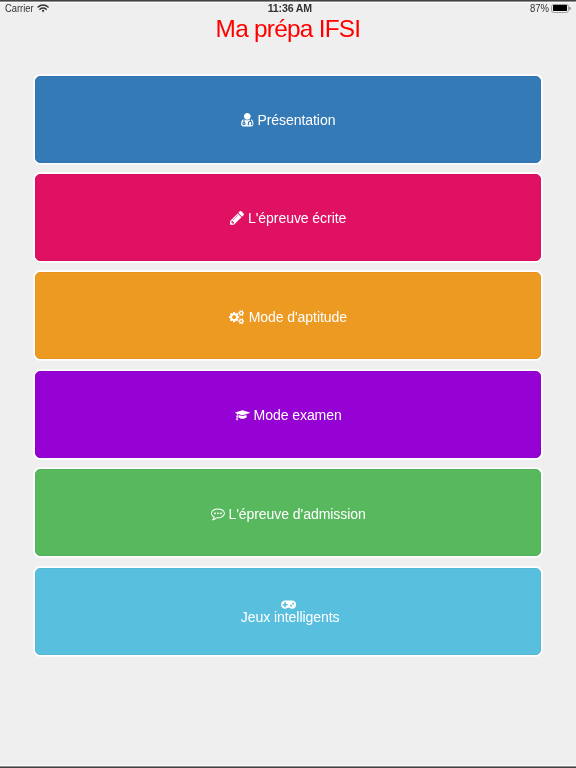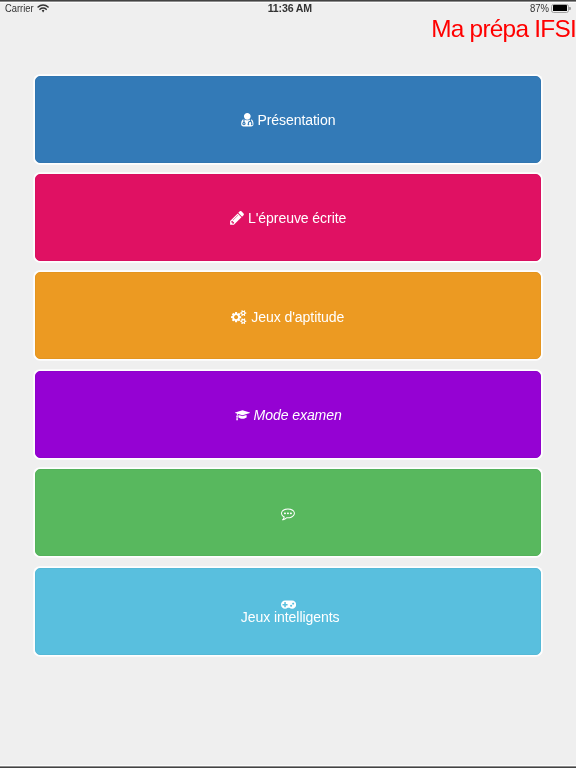--- a/index.html
+++ b/index.html
@@ -22,21 +22,21 @@
   #sb-carrier { position:absolute; left:5.2px; top:2.6px; font-size:10.6px; letter-spacing:0px; line-height:11px; white-space:nowrap; transform:scaleX(0.88); transform-origin:left center;}
   #sb-wifi { position:absolute; left:37.3px; top:4.1px; width:12.2px; height:8.6px; display:block;}
   #sb-time { position:absolute; left:1.8px; top:2.7px; width:576px; text-align:center; font-size:10.6px; font-weight:bold; line-height:11px; letter-spacing:-0.15px;}
   #sb-right { position:absolute; left:0; top:0; width:576px; }
   #sb-battery-pct { position:absolute; left:529.6px; top:2.6px; font-size:10.6px; line-height:11px; letter-spacing:0px; white-space:nowrap; transform:scaleX(0.9); transform-origin:left center;}
   .battery { position:absolute; left:551.3px; top:4px; width:20px; height:8px; }
   .battery-outline { position:absolute; left:0; top:-0.3px; width:17.6px; height:8.8px; border:1px solid #a2a2a2; border-radius:2.6px; }
   .battery-fill { position:absolute; left:1.5px; top:1.2px; width:14.3px; height:5.9px; background:#000; border-radius:0.5px;}
   .battery-nub { position:absolute; left:17.9px; top:2.5px; width:1.7px; height:3.2px; background:#a2a2a2; border-radius:0 1px 1px 0;}
 
-  #title { position:absolute; top:15.7px; left:0; width:576px; text-align:right; color:#ff0000;
+  #title { position:absolute; top:15.7px; left:0; width:576px; text-align:center; color:#ff0000;
            font-size:24.4px; line-height:26px; letter-spacing:-0.75px;}
 
   #btn-list { position:absolute; top:75.6px; left:35.3px; width:505.5px; }
   .btn { height:87px; border-radius:5px; margin-bottom:11.4px; border:1px solid transparent;
          display:flex; align-items:center; justify-content:center;
          color:#fff; font-size:14.05px;
          box-shadow:0 0 0 1.8px rgba(255,255,255,0.9);
   }
   .btn .ico { display:block; fill:#fff; flex:0 0 auto; }
   .btn .lbl { display:block; margin-left:4.2px; letter-spacing:-0.08px; position:relative; top:1px;}
@@ -79,32 +79,33 @@
     <div class="btn" style="background: rgb(224, 17, 99); border-color: rgb(217, 16, 96);">
       <svg class="ico" width="14" height="13.8" viewBox="0 -1387 1515 1515" style="position: relative; left: 0.3px; top: 0.4px;">
         <path d="M363 0 454 91 219 326 128 235V128H256V0ZM886 928Q886 950 864 950Q854 950 847 943L305 401Q298 394 298 384Q298 362 320 362Q330 362 337 369L879 911Q886 918 886 928ZM832 1120 1248 704 416 -128H0V288ZM1515 1024Q1515 971 1478 934L1312 768L896 1184L1062 1349Q1098 1387 1152 1387Q1205 1387 1243 1349L1478 1115Q1515 1076 1515 1024Z" transform="scale(1,-1)"></path>
       </svg>
       <span class="lbl">L'épreuve écrite</span>
     </div>
     <div class="btn" style="background: rgb(236, 154, 34); border-color: rgb(228, 149, 32);">
       <svg class="ico" width="15.3" height="14.3" viewBox="0 -1520 1920 1761" style="position: relative; left: -0.4px; top: 0.8px;">
         <path d="M821.0 459.0Q896 534 896.0 640.0Q896 746 821.0 821.0Q746 896 640.0 896.0Q534 896 459.0 821.0Q384 746 384.0 640.0Q384 534 459.0 459.0Q534 384 640.0 384.0Q746 384 821.0 459.0ZM1664 128Q1664 180 1626.0 218.0Q1588 256 1536.0 256.0Q1484 256 1446.0 218.0Q1408 180 1408 128Q1408 75 1445.5 37.5Q1483 0 1536.0 0.0Q1589 0 1626.5 37.5Q1664 75 1664 128ZM1664 1152Q1664 1204 1626.0 1242.0Q1588 1280 1536.0 1280.0Q1484 1280 1446.0 1242.0Q1408 1204 1408 1152Q1408 1099 1445.5 1061.5Q1483 1024 1536.0 1024.0Q1589 1024 1626.5 1061.5Q1664 1099 1664 1152ZM1280 731V546Q1280 536 1273.0 526.5Q1266 517 1257 516L1102 492Q1091 457 1070 416Q1104 368 1160 301Q1167 290 1167 281Q1167 269 1160 262Q1137 232 1077.5 172.5Q1018 113 999 113Q988 113 978 120L863 210Q826 191 786 179Q775 71 763 24Q756 0 733 0H547Q536 0 527.0 7.5Q518 15 517 25L494 178Q460 188 419 209L301 120Q294 113 281 113Q270 113 260 121Q116 254 116 281Q116 290 123 300Q133 314 164.0 353.0Q195 392 211 414Q188 458 176 496L24 520Q14 521 7.0 529.5Q0 538 0 549V734Q0 744 7.0 753.5Q14 763 23 764L178 788Q189 823 210 864Q176 912 120 979Q113 990 113 999Q113 1011 120 1019Q142 1049 202.0 1108.0Q262 1167 281 1167Q292 1167 302 1160L417 1070Q451 1088 494 1102Q505 1210 517 1256Q524 1280 547 1280H733Q744 1280 753.0 1272.5Q762 1265 763 1255L786 1102Q820 1092 861 1071L979 1160Q987 1167 999 1167Q1010 1167 1020 1159Q1164 1026 1164 999Q1164 991 1157 980Q1145 964 1115.0 926.0Q1085 888 1070 866Q1093 818 1104 784L1256 761Q1266 759 1273.0 750.5Q1280 742 1280 731ZM1920 198V58Q1920 42 1771 27Q1759 0 1741 -25Q1792 -138 1792 -163Q1792 -167 1788 -170Q1666 -241 1664 -241Q1656 -241 1618.0 -194.0Q1580 -147 1566 -126Q1546 -128 1536.0 -128.0Q1526 -128 1506 -126Q1492 -147 1454.0 -194.0Q1416 -241 1408 -241Q1406 -241 1284 -170Q1280 -167 1280 -163Q1280 -138 1331 -25Q1313 0 1301 27Q1152 42 1152 58V198Q1152 214 1301 229Q1314 258 1331 281Q1280 394 1280 419Q1280 423 1284 426Q1288 428 1319.0 446.0Q1350 464 1378.0 480.0Q1406 496 1408 496Q1416 496 1454.0 449.5Q1492 403 1506 382Q1526 384 1536.0 384.0Q1546 384 1566 382Q1617 453 1658 494L1664 496Q1668 496 1788 426Q1792 423 1792 419Q1792 394 1741 281Q1758 258 1771 229Q1920 214 1920 198ZM1920 1222V1082Q1920 1066 1771 1051Q1759 1024 1741 999Q1792 886 1792 861Q1792 857 1788 854Q1666 783 1664 783Q1656 783 1618.0 830.0Q1580 877 1566 898Q1546 896 1536.0 896.0Q1526 896 1506 898Q1492 877 1454.0 830.0Q1416 783 1408 783Q1406 783 1284 854Q1280 857 1280 861Q1280 886 1331 999Q1313 1024 1301 1051Q1152 1066 1152 1082V1222Q1152 1238 1301 1253Q1314 1282 1331 1305Q1280 1418 1280 1443Q1280 1447 1284 1450Q1288 1452 1319.0 1470.0Q1350 1488 1378.0 1504.0Q1406 1520 1408 1520Q1416 1520 1454.0 1473.5Q1492 1427 1506 1406Q1526 1408 1536.0 1408.0Q1546 1408 1566 1406Q1617 1477 1658 1518L1664 1520Q1668 1520 1788 1450Q1792 1447 1792 1443Q1792 1418 1741 1305Q1758 1282 1771 1253Q1920 1238 1920 1222Z" transform="scale(1,-1)"></path>
       </svg>
-      <span class="lbl">Jeux d'aptitude</span>
+      <span class="lbl">Mode d'aptitude</span>
     </div>
-    <div class="btn" style="background: rgb(149, 2, 211); border-color: rgb(144, 1, 204); font-style: italic;">
+    <div class="btn" style="background: rgb(149, 2, 211); border-color: rgb(144, 1, 204);">
       <svg class="ico" width="15" height="12.6" viewBox="0 -1408 2304 1536" style="position: relative; left: 1px; top: 0.6px;">
         <path d="M1774 700 1792 384Q1796 315 1710.0 256.0Q1624 197 1475.0 162.5Q1326 128 1152.0 128.0Q978 128 829.0 162.5Q680 197 594.0 256.0Q508 315 512 384L530 700L1104 519Q1126 512 1152.0 512.0Q1178 512 1200 519ZM2282 993 1162 641Q1158 640 1152.0 640.0Q1146 640 1142 641L490 847Q447 813 419.0 735.5Q391 658 385 557Q448 521 448 448Q448 379 390 341L448 -92Q450 -106 440 -117Q431 -128 416 -128H224Q209 -128 200 -117Q190 -106 192 -92L250 341Q192 379 192 448Q192 521 257 559Q268 766 355 889L22 993Q0 1001 0.0 1024.0Q0 1047 22 1055L1142 1407Q1146 1408 1152.0 1408.0Q1158 1408 1162 1407L2282 1055Q2304 1047 2304.0 1024.0Q2304 1001 2282 993Z" transform="scale(1,-1)"></path>
       </svg>
       <span class="lbl">Mode examen</span>
     </div>
     <div class="btn" style="background: rgb(88, 184, 94); border-color: rgb(85, 178, 91);">
       <svg class="ico" width="13.9" height="12.7" viewBox="0 -1280 1792 1536" style="position: relative; left: 0.3px; top: 1.6px;">
         <path d="M602.5 730.5Q640 693 640.0 640.0Q640 587 602.5 549.5Q565 512 512.0 512.0Q459 512 421.5 549.5Q384 587 384.0 640.0Q384 693 421.5 730.5Q459 768 512.0 768.0Q565 768 602.5 730.5ZM986.5 730.5Q1024 693 1024.0 640.0Q1024 587 986.5 549.5Q949 512 896.0 512.0Q843 512 805.5 549.5Q768 587 768.0 640.0Q768 693 805.5 730.5Q843 768 896.0 768.0Q949 768 986.5 730.5ZM1370.5 730.5Q1408 693 1408.0 640.0Q1408 587 1370.5 549.5Q1333 512 1280.0 512.0Q1227 512 1189.5 549.5Q1152 587 1152.0 640.0Q1152 693 1189.5 730.5Q1227 768 1280.0 768.0Q1333 768 1370.5 730.5ZM128 640Q128 528 199.5 426.5Q271 325 401 251L488 201L461 105Q437 14 391 -67Q543 -4 666 104L709 142L766 136Q835 128 896 128Q1100 128 1277.5 197.5Q1455 267 1559.5 385.0Q1664 503 1664.0 640.0Q1664 777 1559.5 895.0Q1455 1013 1277.5 1082.5Q1100 1152 896.0 1152.0Q692 1152 514.5 1082.5Q337 1013 232.5 895.0Q128 777 128 640ZM1792 640Q1792 466 1672.0 318.5Q1552 171 1346.0 85.5Q1140 0 896 0Q826 0 751 8Q553 -167 291 -234Q242 -248 177 -256H172Q157 -256 145.0 -245.5Q133 -235 129 -218V-217Q126 -213 128.5 -205.0Q131 -197 130.5 -195.0Q130 -193 135.0 -185.5Q140 -178 141.0 -176.5Q142 -175 148.0 -168.0Q154 -161 156 -159Q163 -151 187.0 -124.5Q211 -98 221.5 -86.5Q232 -75 252.5 -47.0Q273 -19 285.0 4.0Q297 27 312.0 63.0Q327 99 338 139Q181 228 90.5 359.0Q0 490 0 640Q0 770 71.0 888.5Q142 1007 262.0 1093.0Q382 1179 548.0 1229.5Q714 1280 896.0 1280.0Q1078 1280 1244.0 1229.5Q1410 1179 1530.0 1093.0Q1650 1007 1721.0 888.5Q1792 770 1792 640Z" transform="scale(1,-1)"></path>
       </svg>
+      <span class="lbl">L'épreuve d'admission</span>
     </div>
     <div class="btn" style="background: rgb(89, 191, 222); border-color: rgb(86, 185, 215); flex-direction: column;">
       <svg class="ico" width="15.2" height="9.3" viewBox="0 -1024 1920 1024" style="position: relative; left: 0.2px; top: 1.2px;">
         <path d="M832 448V576Q832 590 823.0 599.0Q814 608 800 608H608V800Q608 814 599.0 823.0Q590 832 576 832H448Q434 832 425.0 823.0Q416 814 416 800V608H224Q210 608 201.0 599.0Q192 590 192 576V448Q192 434 201.0 425.0Q210 416 224 416H416V224Q416 210 425.0 201.0Q434 192 448 192H576Q590 192 599.0 201.0Q608 210 608 224V416H800Q814 416 823.0 425.0Q832 434 832 448ZM1370.5 293.5Q1408 331 1408.0 384.0Q1408 437 1370.5 474.5Q1333 512 1280.0 512.0Q1227 512 1189.5 474.5Q1152 437 1152.0 384.0Q1152 331 1189.5 293.5Q1227 256 1280.0 256.0Q1333 256 1370.5 293.5ZM1626.5 549.5Q1664 587 1664.0 640.0Q1664 693 1626.5 730.5Q1589 768 1536.0 768.0Q1483 768 1445.5 730.5Q1408 693 1408.0 640.0Q1408 587 1445.5 549.5Q1483 512 1536.0 512.0Q1589 512 1626.5 549.5ZM1408 0Q1216 0 1070 128H850Q704 0 512 0Q300 0 150.0 150.0Q0 300 0.0 512.0Q0 724 150.0 874.0Q300 1024 512 1024H1408Q1620 1024 1770.0 874.0Q1920 724 1920.0 512.0Q1920 300 1770.0 150.0Q1620 0 1408 0Z" transform="scale(1,-1)"></path>
       </svg>
       <span class="lbl">Jeux intelligents</span>
     </div>
   </div>
 
 <div id="frame-bottom-hl"></div>

